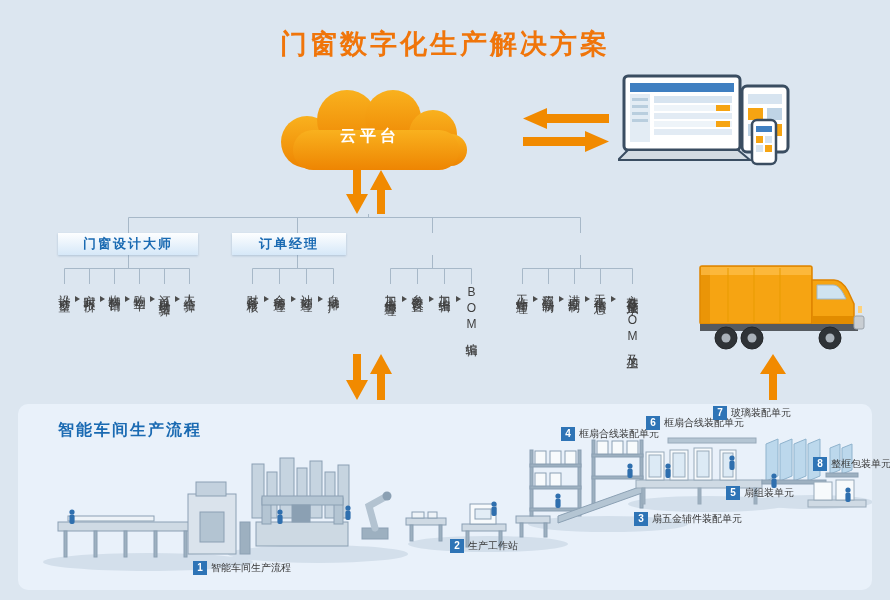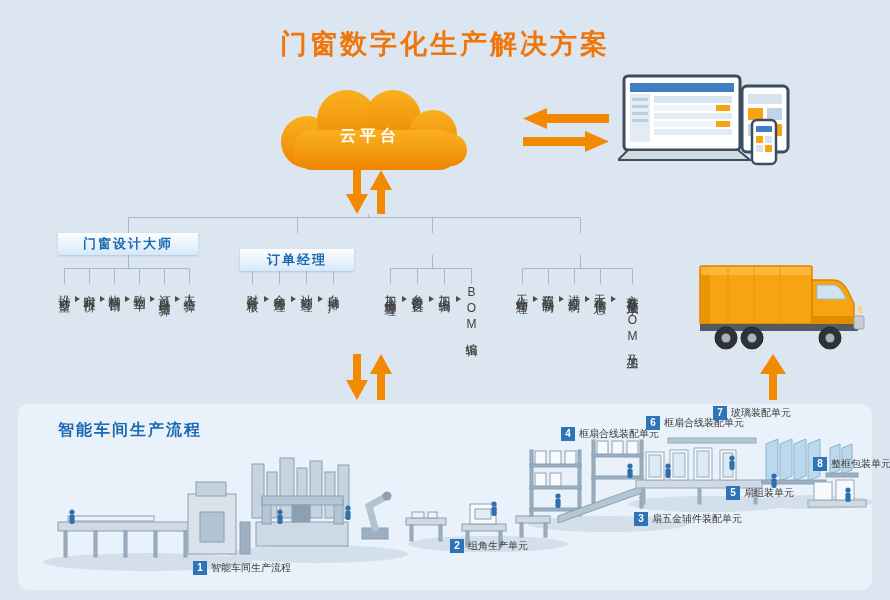--- a/index.html
+++ b/index.html
@@ -16,21 +16,21 @@
   .cloud-cn{margin-top:44px;font-size:16px;font-weight:bold;letter-spacing:4px;}
   .cloud-en{margin-top:4px;font-size:15px;font-weight:bold;}
 
   .abs{position:absolute;}
 
   
   .bbox{position:absolute;top:233px;height:22px;line-height:22px;text-align:center;
     font-size:13px;font-weight:bold;color:var(--brand-blue,#1a6ab2);
     background:linear-gradient(180deg,#fdfeff,#d6e8f8);
     box-shadow:0 1px 2px rgba(110,140,175,.4);letter-spacing:2px;}
-  .b1{left:58px;width:140px;} .b2{left:240px;width:114px;margin-top:16px;}
+  .b1{left:58px;width:140px;} .b2{left:232px;width:114px;}
   .b3{left:375px;width:114px;} .b4{left:512px;width:136px;}
 
   
   .children{position:absolute;top:285px;display:flex;}
   .c1{left:52px;} .c2{left:239px;} .c3{left:377px;} .c4{left:509px;}
   .slot{position:relative;width:25px;display:flex;justify-content:center;}
   .c2 .slot,.c3 .slot{width:27px;}
   .c4 .slot{width:26px;} .c4 .slot.wide{width:39px;}
   .vtext{writing-mode:vertical-rl;text-orientation:upright;font-size:12px;
     line-height:14px;letter-spacing:2px;color:#3e3e3e;}
@@ -419,21 +419,21 @@
     </svg>
 
     <div class="panel-title">智能车间生产流程</div>
 
     <div class="unit u1">
       <span class="badge">1</span>
       <span class="ulabel">智能车间生产流程</span>
     </div>
     <div class="unit u2">
       <span class="badge">2</span>
-      <span class="ulabel">组角生产单元</span>
+      <span class="ulabel">生产工作站</span>
     </div>
     <div class="unit u3">
       <span class="badge">3</span>
       <span class="ulabel">扇五金辅件装配单元</span>
     </div>
     <div class="unit u4">
       <span class="badge">4</span>
       <span class="ulabel">框扇合线装配单元</span>
     </div>
     <div class="unit u5">

